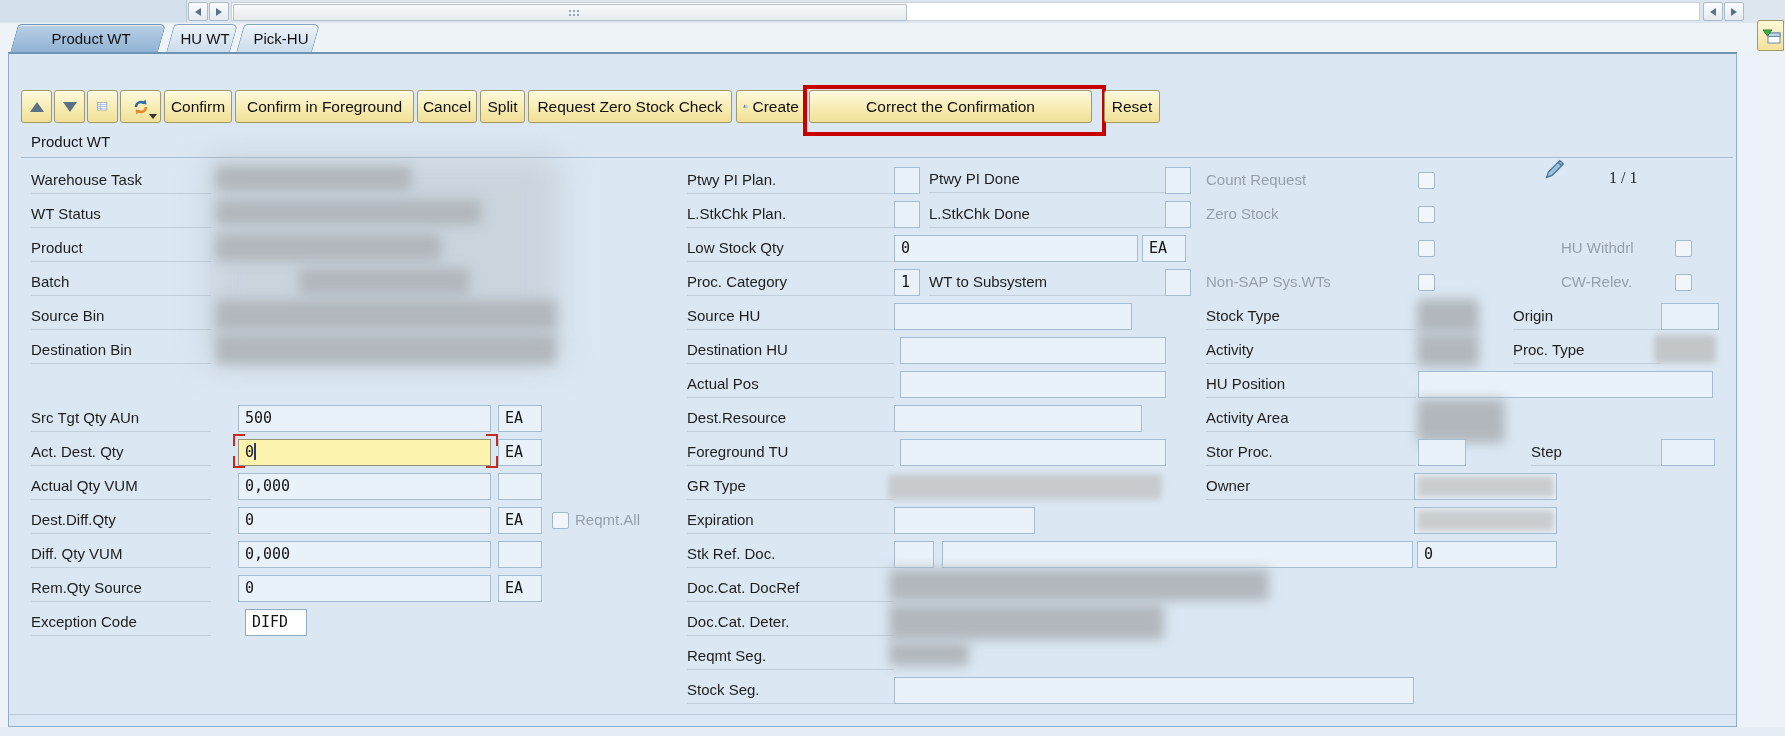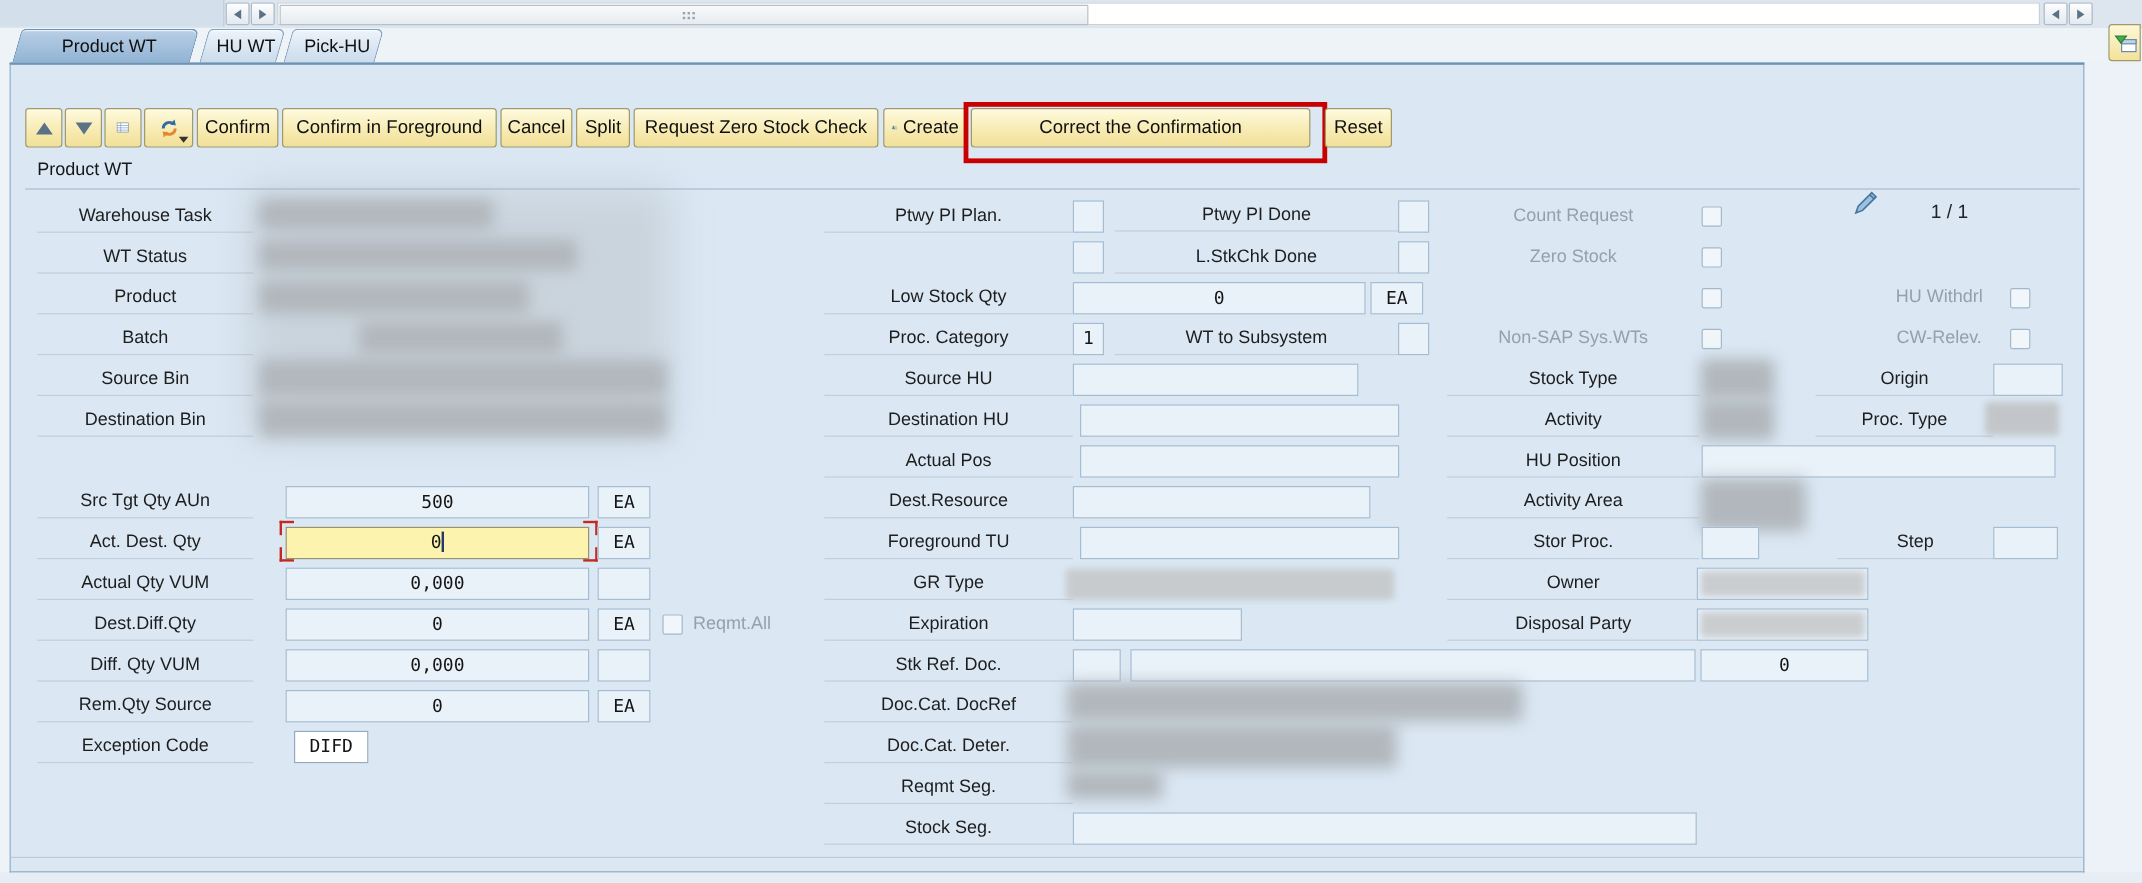--- a/index.html
+++ b/index.html
@@ -20,21 +20,21 @@
   
   #tabbar{position:absolute;left:0;top:23px;width:1785px;height:30px;background:#eef3f8;}
   .tab{position:absolute;top:1px;height:29px;cursor:default;}
   .tab .tab-bg{position:absolute;left:0;top:0;right:0;bottom:0;transform:skewX(-16deg);
     border:1px solid #85a2c0;border-bottom:none;border-radius:4px 6px 0 0;
     background:linear-gradient(#edf3f9,#c9dbec);box-shadow:inset 0 1px 0 rgba(255,255,255,.7);}
   .tab.active .tab-bg{background:linear-gradient(#b9cfe6,#8fb2d3);border-color:#6f93b5;}
   .tab .tab-label{position:relative;display:block;text-align:center;font-size:15px;color:#101010;line-height:29px;padding-left:6px;}
   
   #panel{position:absolute;left:8px;top:52px;width:1729px;height:675px;box-sizing:border-box;
-    background:#dbe8f4;border:1px solid #8fafc9;border-top:2px solid #6d92b2;text-align:center;}
+    background:#dbe8f4;border:1px solid #8fafc9;border-top:2px solid #6d92b2;}
   #rightfill{position:absolute;left:1737px;top:52px;width:48px;height:675px;background:#edf2f8;}
   #bottomfill{position:absolute;left:0;top:727px;width:1785px;height:9px;background:#e7edf4;}
   .groupline{position:absolute;left:12px;top:103px;width:1712px;height:1px;background:#a7bccf;}
   .groupbottom{position:absolute;left:0px;top:660px;width:1727px;height:1px;background:#bccbd9;}
   .gtitle{position:absolute;left:22px;top:79px;font-size:15px;color:#15161a;}
   
   .btn{position:absolute;top:36px;height:33px;box-sizing:border-box;display:flex;align-items:center;justify-content:center;gap:4px;
     padding:0 9px;font-size:15.5px;color:#101010;white-space:nowrap;
     background:linear-gradient(#fefadd,#f7eab0 60%,#f2e098);border:1px solid #a29a66;border-radius:3px;
     box-shadow:inset 0 1px 0 rgba(255,255,255,.8);cursor:default;}
@@ -51,21 +51,21 @@
   .fld.yellow{background:#fcf3ae;border-color:#97927b;overflow:visible;}
   .chk{position:absolute;width:17px;height:17px;box-sizing:border-box;background:#f1f6fb;border:1px solid #a3b8cb;border-radius:2px;}
   .blur{position:absolute;background:#b1b7bc;filter:blur(6px);border-radius:3px;}
   .inblur{position:absolute;left:2px;top:2px;right:2px;bottom:2px;background:#c9cdd0;filter:blur(3px);}
   .caret{display:inline-block;width:2px;height:17px;background:#25396a;vertical-align:-3px;}
   .corner{position:absolute;width:10px;height:10px;pointer-events:none;}
   .c-tl{border-top:2px solid #c22a22;border-left:2px solid #c22a22;}
   .c-tr{border-top:2px solid #c22a22;border-right:2px solid #c22a22;}
   .c-bl{border-bottom:2px solid #c22a22;border-left:2px solid #c22a22;}
   .c-br{border-bottom:2px solid #c22a22;border-right:2px solid #c22a22;}
-  .mono{font-family:Liberation Sans, sans-serif;}
+  .mono{font-family:Liberation Serif, serif;}
   .pager{position:absolute;font-size:16px;color:#20242a;}
   #cornerbtn{position:absolute;left:1757px;top:20px;width:27px;height:31px;box-sizing:border-box;
     background:linear-gradient(#fdf8d8,#f3e29b);border:1px solid #a29a66;border-radius:3px 0 0 3px;
     display:flex;align-items:center;justify-content:center;}
 </style>
 </head>
 <body>
 
 <div id="screen">
 
@@ -205,20 +205,21 @@
     <div class="fld" style="left:489px;top:521px;width:44px">EA</div>
 
     <div class="lbl" style="left:22px;top:555px;width:180px">Exception Code</div>
     <div class="fld white" style="left:236px;top:555px;width:62px">DIFD</div>
 
     <div class="lbl" style="left:678px;top:113px;width:207px">Ptwy PI Plan.</div>
     <div class="fld" style="left:885px;top:113px;width:26px"></div>
     <div class="lbl" style="left:920px;top:112px;width:236px">Ptwy PI Done</div>
     <div class="fld" style="left:1156px;top:113px;width:26px"></div>
 
+    <div class="lbl" style="left:678px;top:147px;width:207px">L.StkChk Plan.</div>
     <div class="fld" style="left:885px;top:147px;width:26px"></div>
     <div class="lbl" style="left:920px;top:147px;width:236px">L.StkChk Done</div>
     <div class="fld" style="left:1156px;top:147px;width:26px"></div>
 
     <div class="lbl" style="left:678px;top:181px;width:207px">Low Stock Qty</div>
     <div class="fld" style="left:885px;top:181px;width:244px">0</div>
     <div class="fld" style="left:1133px;top:181px;width:44px">EA</div>
 
     <div class="lbl" style="left:678px;top:215px;width:207px">Proc. Category</div>
     <div class="fld" style="left:885px;top:215px;width:26px">1</div>
@@ -302,19 +303,18 @@
     <div class="lbl" style="left:1197px;top:385px;width:210px">Stor Proc.</div>
     <div class="fld" style="left:1409px;top:385px;width:48px"></div>
     <div class="lbl" style="left:1522px;top:385px;width:130px">Step</div>
     <div class="fld" style="left:1652px;top:385px;width:54px"></div>
 
     <div class="lbl" style="left:1197px;top:419px;width:210px">Owner</div>
     <div class="fld" style="left:1405px;top:419px;width:143px">
         <span class="inblur"></span>
       </div>
 
-    <div class="lbl" style="left:1197px;top:453px;width:210px">Disposal Party</div>
     <div class="fld" style="left:1405px;top:453px;width:143px">
         <span class="inblur"></span>
       </div>
 
   </div>
 </div>
 
 </body></html>

